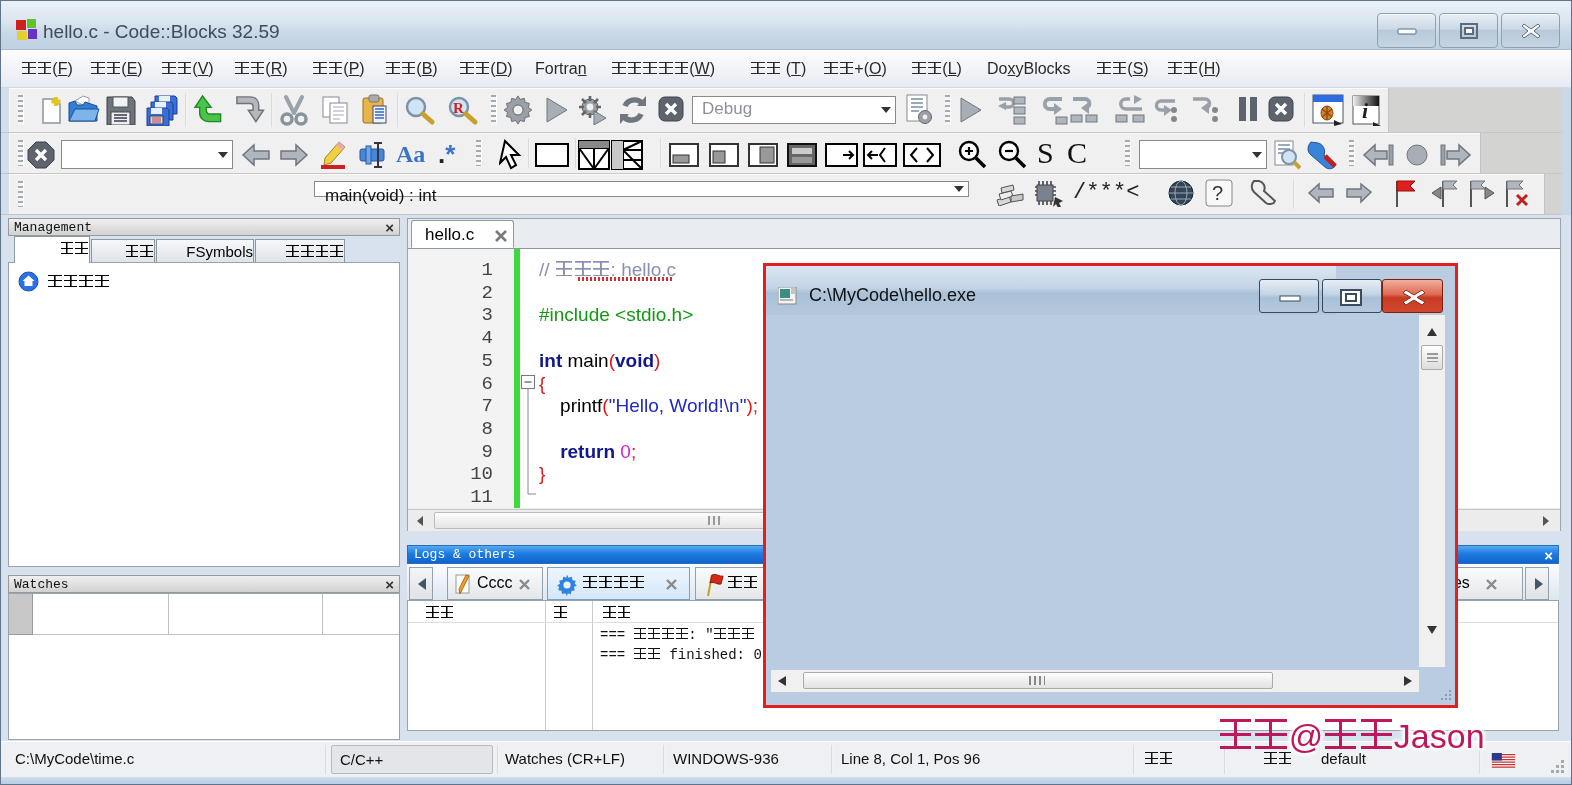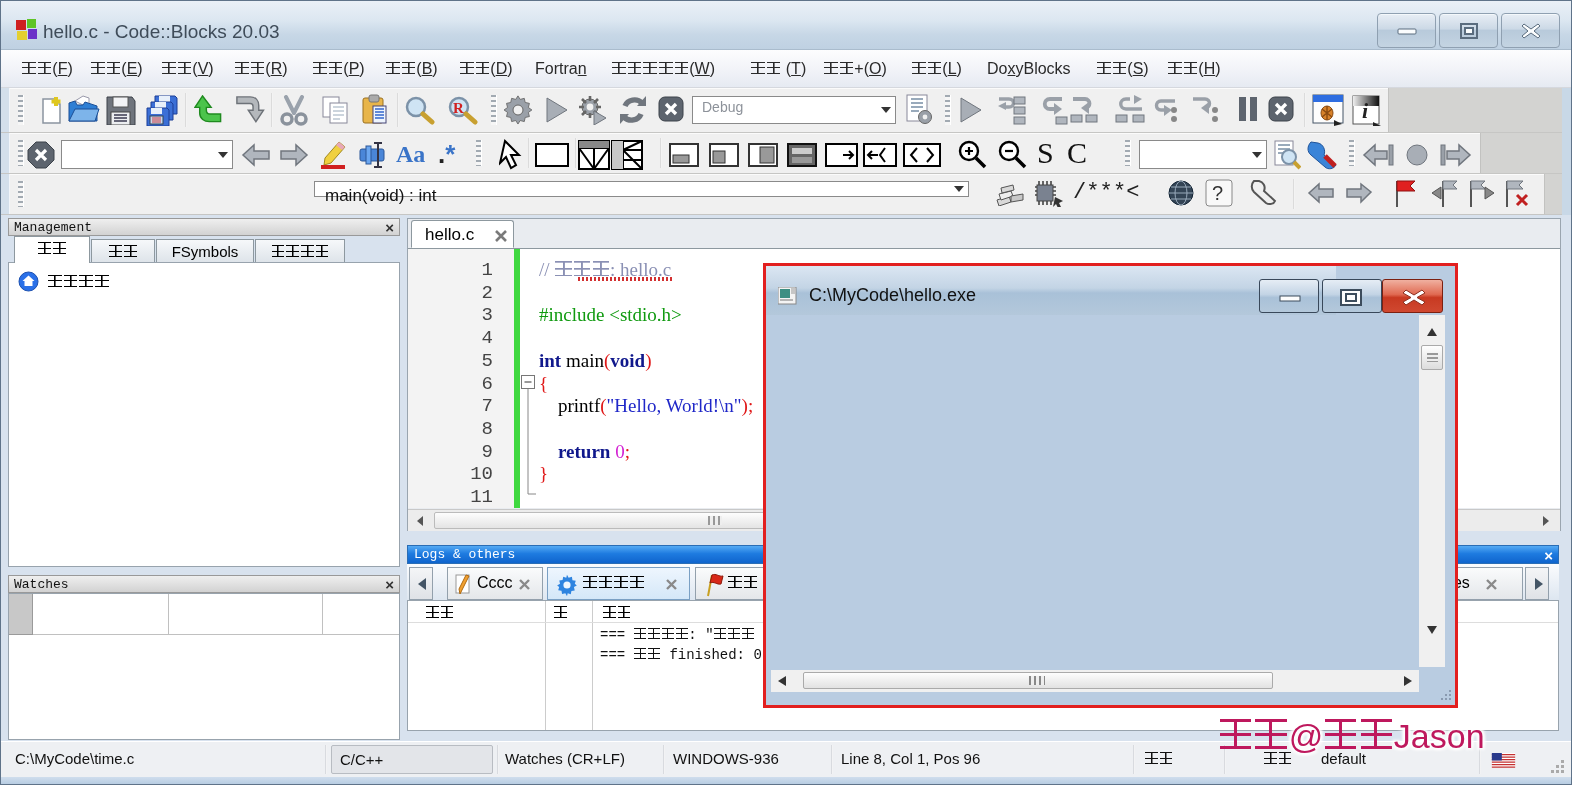--- a/index.html
+++ b/index.html
@@ -39,35 +39,35 @@
 
 #client{position:absolute;left:1px;top:215px;width:1570px;height:526px;background:#d8e2ee}
 .panel{position:absolute;background:#fff;border:1px solid #98a3ad}
 .cap{position:absolute;height:18px;background:linear-gradient(#efefef,#d2d2d2);border:1px solid #999;
 font-family:"Liberation Mono",monospace;font-size:13px;color:#111;line-height:17px;padding-left:5px}
 .capx{position:absolute;right:5px;top:0px;font-size:15px;font-weight:bold;color:#333;font-family:"Liberation Sans",sans-serif}
 
 #mgcap{left:7px;top:3px;width:392px}
 #mgtabs{position:absolute;left:13px;top:21px;width:392px;height:27px;font-size:15px;color:#000}
 .mtab{position:absolute;top:3px;height:24px;border:1px solid #8d989f;border-bottom:none;
-background:linear-gradient(#f6f8fa,#dde3e9);text-align:center;line-height:23px}
+background:linear-gradient(#f6f8fa,#dde3e9);text-align:right;line-height:23px}
 #mgbody{left:7px;top:47px;width:392px;height:305px}
 
 #wcap{left:7px;top:360px;width:392px}
 #wbody{left:7px;top:378px;width:392px;height:147px}
 
 #ednb{position:absolute;left:406px;top:3px;width:1154px;height:313px;background:#e9ecf0;border:1px solid #9aa5af}
 #edtab{position:absolute;left:3px;top:1px;width:103px;height:28px;background:#fff;
 border:1px solid #8d989f;border-bottom:1px solid #fff;border-radius:3px 3px 0 0;z-index:2}
 #edbody{position:absolute;left:0;top:29px;width:1152px;height:260px;background:#fff;border-top:1px solid #8d989f}
 #gutter{position:absolute;left:0;top:0;width:106px;height:100%;background:#f3f3f3}
 #gnum{position:absolute;left:0;width:85px;top:10px;text-align:right;font-family:"Liberation Mono",monospace;
 font-size:19px;line-height:22.7px;color:#444}
 #gbar{position:absolute;left:106px;top:0;width:6px;height:100%;background:#3fd83f}
-#code{position:absolute;left:131px;top:10px;font-family:Liberation Serif, serif;font-size:19px;
+#code{position:absolute;left:131px;top:10px;font-family:Liberation Sans, sans-serif;font-size:19px;
 line-height:22.7px;color:#000;white-space:pre}
 #edhs{position:absolute;left:0;top:290px;width:1152px;height:22px;background:#ececec;border-top:1px solid #c8c8c8}
 
 #logs{position:absolute;left:406px;top:328px;width:1154px;height:191px}
 #logcap{position:absolute;left:0;top:2px;width:1152px;height:19px;
 background:linear-gradient(#55aaf4,#1e7be0 45%,#0f64cd);border:1px solid #2a6db5;
 font-family:"Liberation Mono",monospace;font-size:13px;color:#fff;line-height:17px;padding-left:6px}
 #logtabs{position:absolute;left:0;top:21px;width:1152px;height:36px;background:linear-gradient(#fbfcfe,#dde6f0)}
 .ltab{position:absolute;top:3px;height:33px;border:1px solid #93a0ac;font-size:16px;color:#000;
 background:linear-gradient(#fafbfc,#e4e7ea)}
@@ -98,21 +98,21 @@
 #wm .c{width:.92em;height:.86em}
 </style></head><body>
 <div id="win"></div>
 <div id="tbar">
  <svg class="logo" width="23" height="24" viewBox="0 0 23 24">
   <rect x="1" y="2" width="10" height="10" fill="#cf2020"></rect>
   <rect x="12" y="1" width="9" height="9" fill="#5fc426"></rect>
   <rect x="2" y="13" width="10" height="9" fill="#e3cf30"></rect>
   <rect x="13" y="11" width="9" height="10" fill="#6b30c8"></rect>
  </svg>
- <div class="txt">hello.c - Code::Blocks 20.03</div>
+ <div class="txt">hello.c - Code::Blocks 32.59</div>
  <div class="wbtn" style="left:1376px">
       <svg width="22" height="12" viewBox="0 0 22 12">
         <rect x="2" y="4" width="18" height="5" rx="1" fill="#fbfdfe" stroke="#5a6c7e"></rect>
       </svg>
     </div>
  <div class="wbtn" style="left:1438px">
       <svg width="20" height="18" viewBox="0 0 20 18">
         <rect x="2" y="2" width="16" height="14" fill="none" stroke="#5a6c7e" stroke-width="2"></rect>
         <rect x="6" y="6" width="8" height="6" fill="#fbfdfe" stroke="#5a6c7e" stroke-width="2"></rect>
       </svg>
@@ -228,21 +228,21 @@
       <path d="M8 11a10 9 0 0 1 17-3" fill="none" stroke="#70767e" stroke-width="5.4"></path>
       <path d="M29 1v10h-9z" fill="#70767e"></path>
       <path d="M24 19a10 9 0 0 1-17 3" fill="none" stroke="#70767e" stroke-width="5.4"></path>
       <path d="M3 29V19h9z" fill="#70767e"></path>
     </svg>
  <svg class="ic" style="left:657px;top:8px" width="26" height="26" viewBox="0 0 26 26">
       <rect x="1" y="1" width="24" height="24" rx="6" fill="#5d646e" stroke="#3c424a"></rect>
       <path d="M8 8l10 10M18 8 8 18" stroke="#fff" stroke-width="3.4"></path>
     </svg>
  <div class="combo" style="left:691px;top:8px;width:204px;height:28px">
-      <span style="position:absolute;left:9px;top:2px;font-size:14px;color:#8d929a">Debug</span>
+      <span style="position:absolute;left:9px;top:2px;font-size:17px;color:#8d929a">Debug</span>
       <span class="ar"></span>
     </div>
  <svg class="ic" style="left:903px;top:6px" width="30" height="32" viewBox="0 0 30 32">
       <rect x="3" y="1" width="20" height="26" fill="#fff" stroke="#889"></rect>
       <path d="M7 5h12M7 9h12M7 13h12M7 17h8" stroke="#9ab" stroke-width="2"></path>
       <circle cx="21" cy="23" r="6.5" fill="#9aa0a8" stroke="#666"></circle>
       <circle cx="21" cy="23" r="2.4" fill="#f0f0f0"></circle>
     </svg>
  <div class="grip" style="left:944px"></div>
  <svg class="ic" style="left:957px;top:8px" width="26" height="28" viewBox="0 0 26 28">

